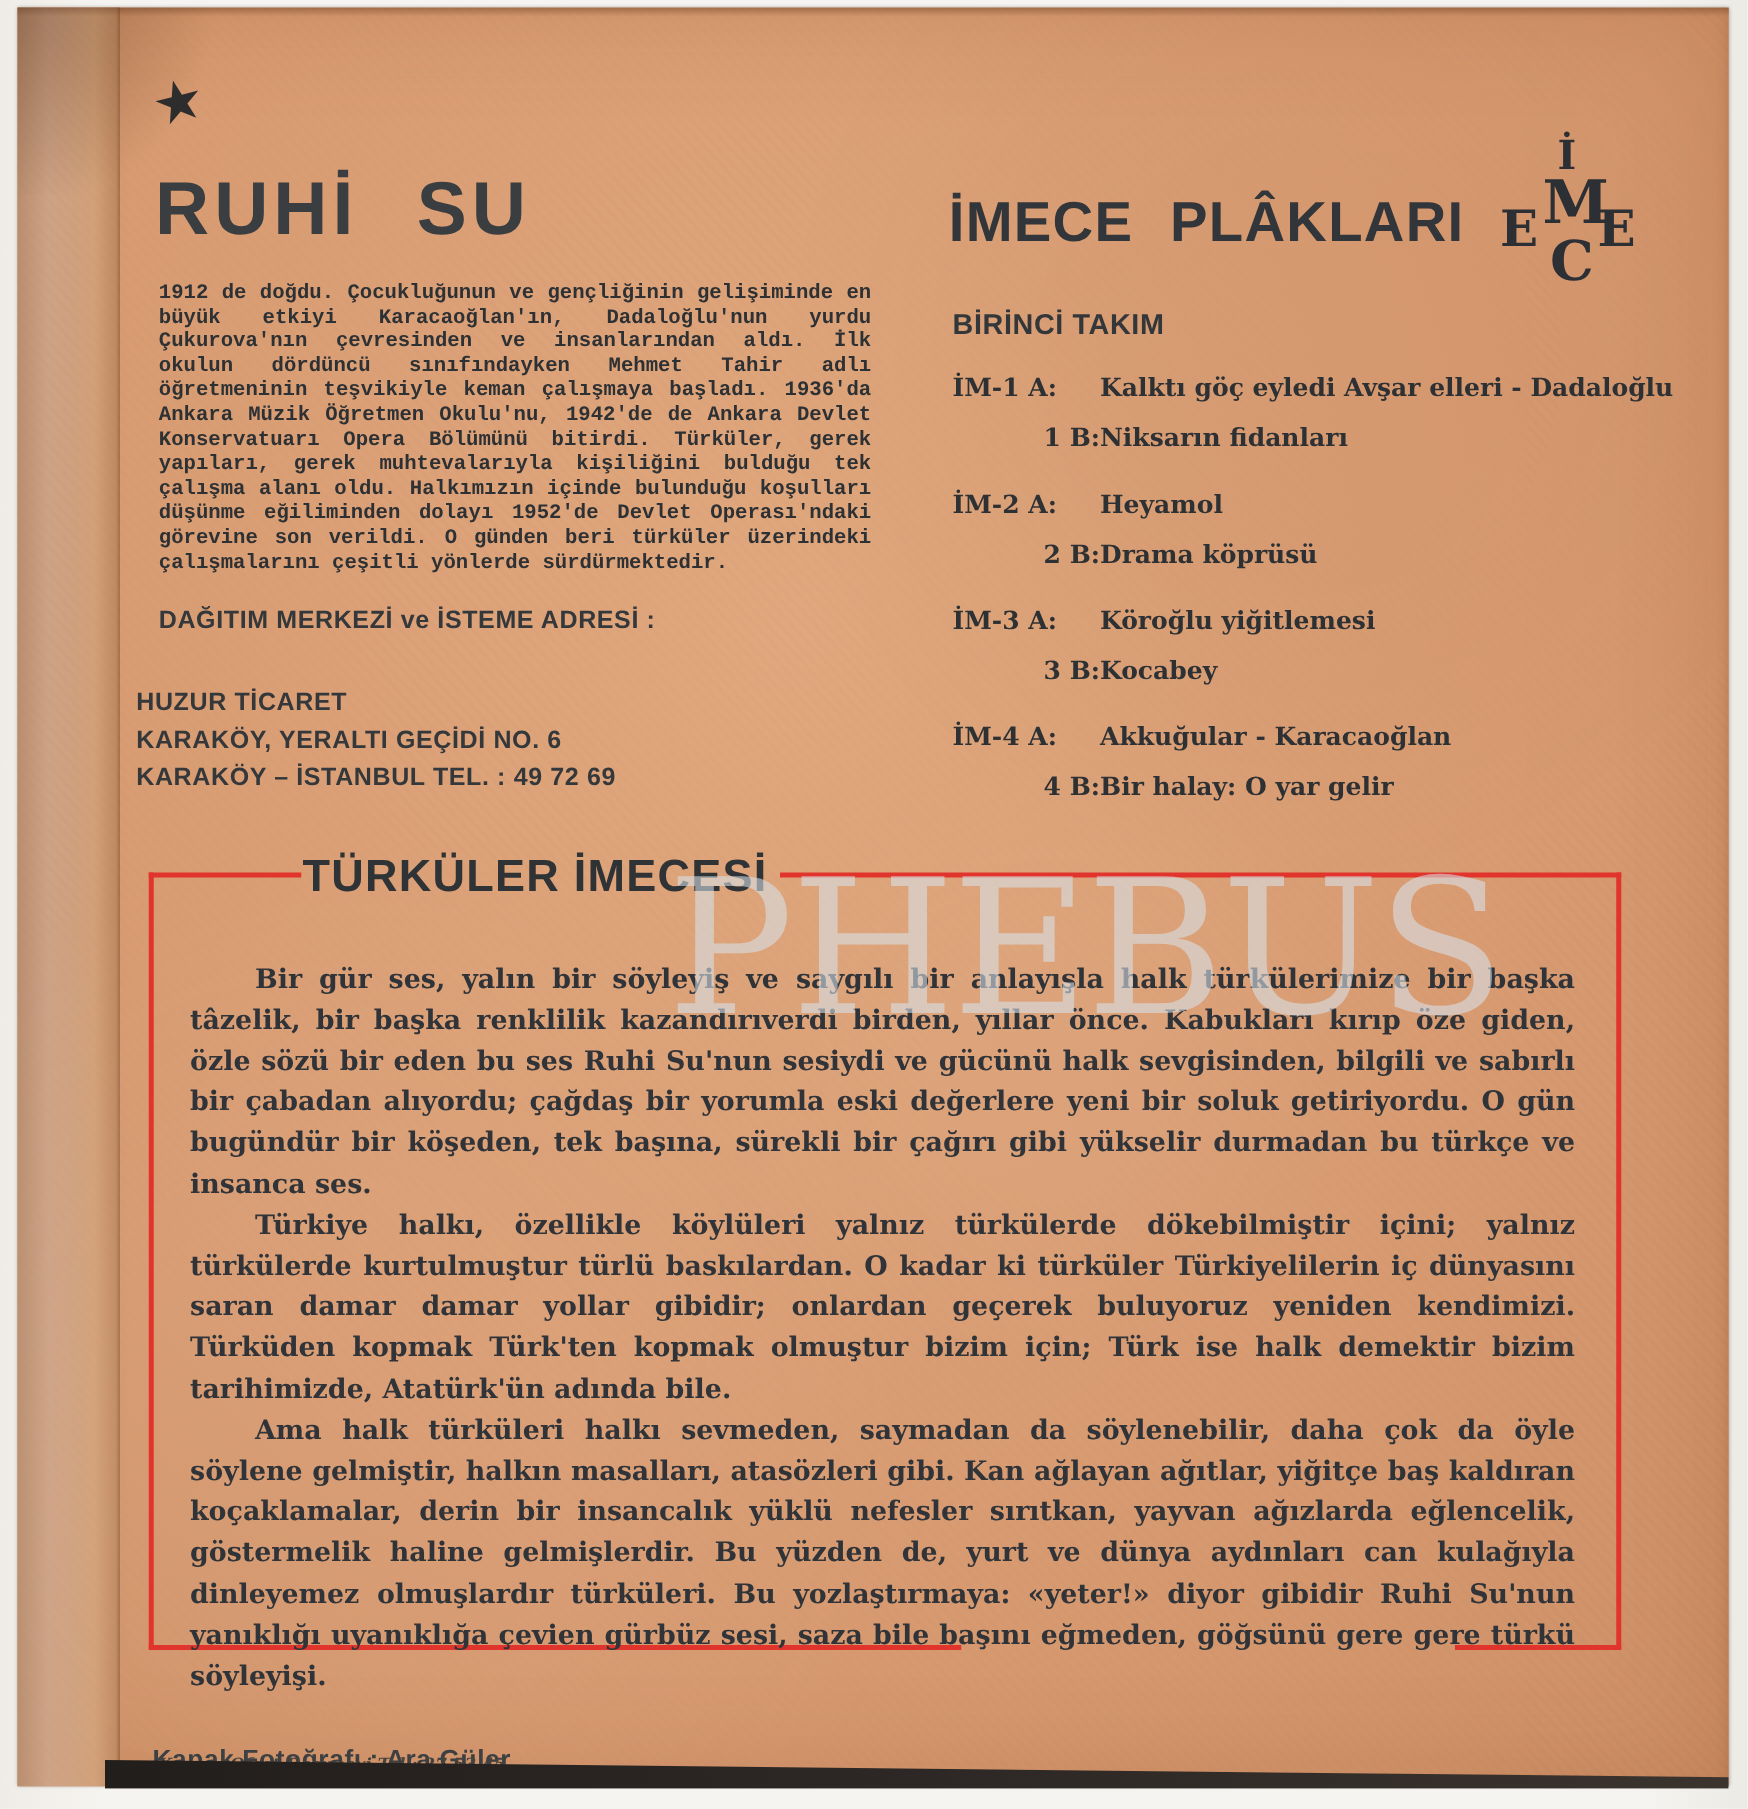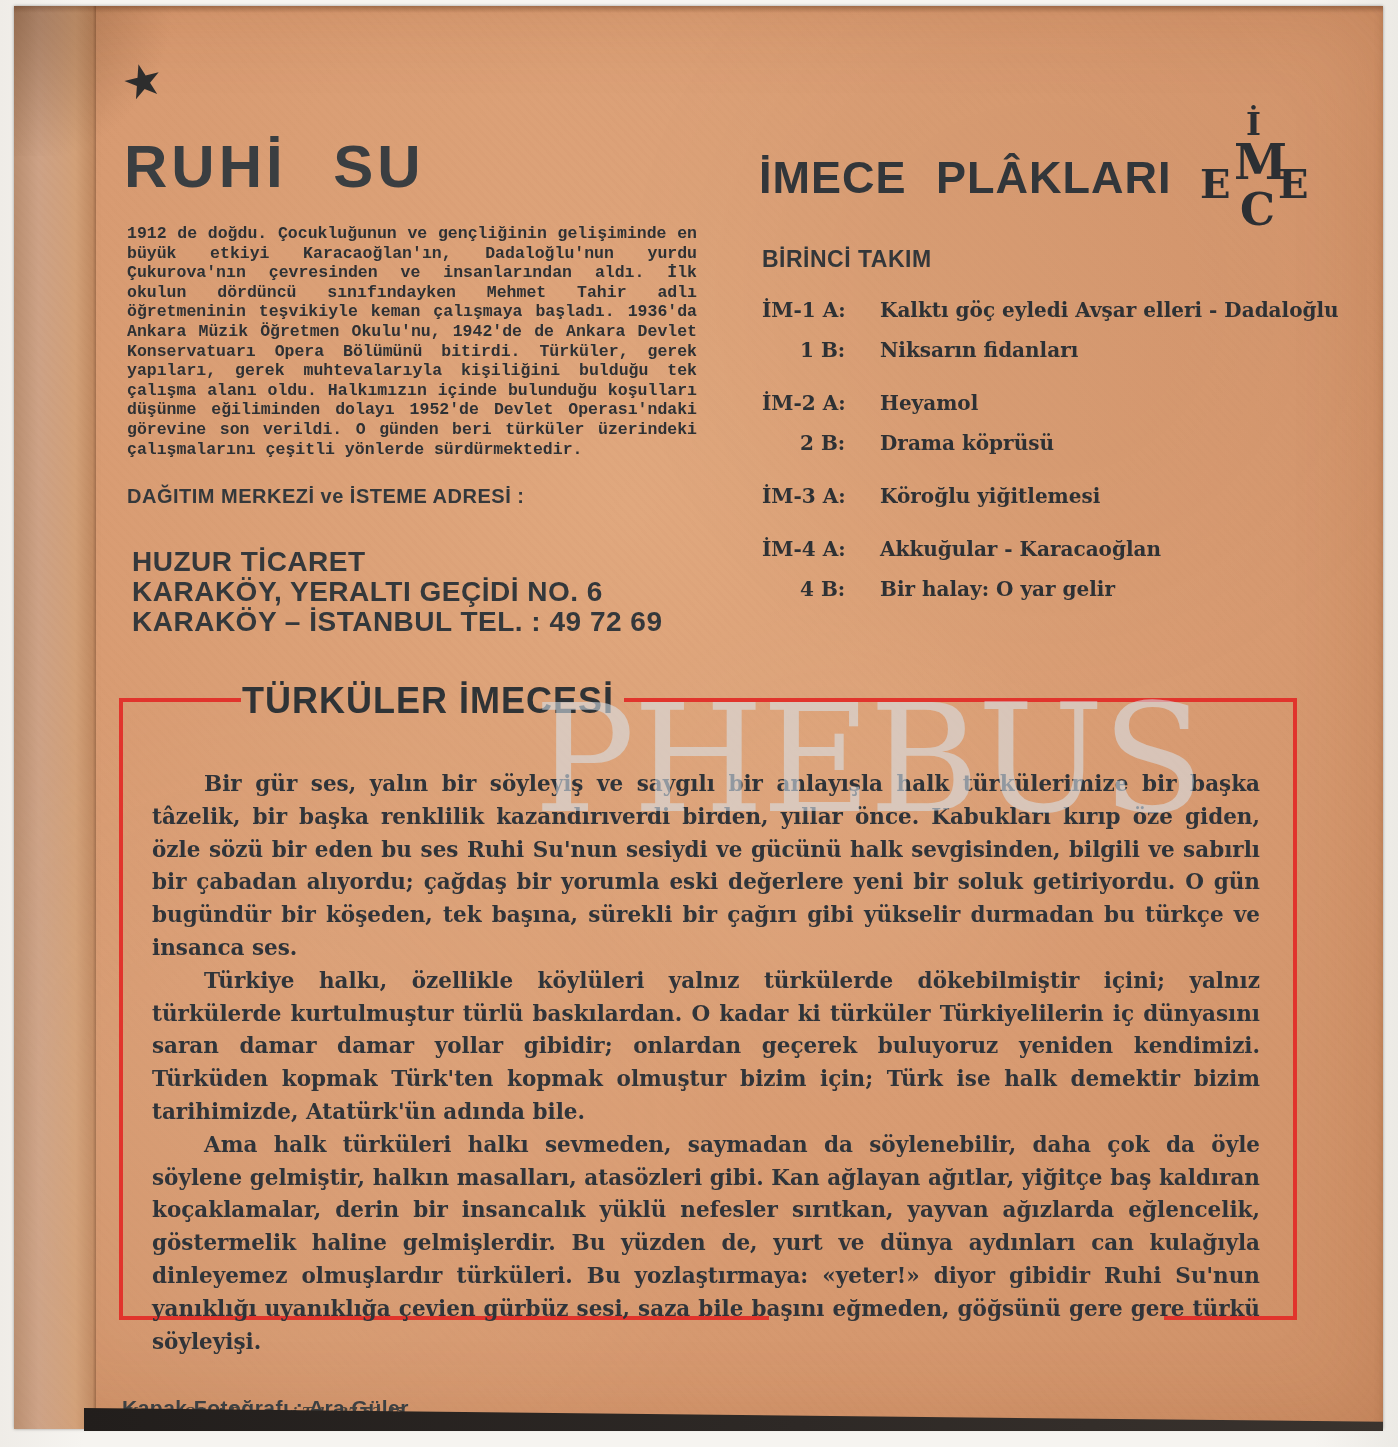--- a/index.html
+++ b/index.html
@@ -24,38 +24,38 @@
          background:linear-gradient(to right,#221e1c,#2e2926 55%,#3a332e);
          clip-path:polygon(0 0,100% 60%,100% 100%,0 100%);}
   
   .star{position:absolute;left:108px;top:52px;font-size:46px;color:#2d2d2d;transform:rotate(-14deg);line-height:1;}
   .artist{position:absolute;left:110px;top:126px;margin:0;font-size:60px;font-weight:bold;
           letter-spacing:4px;color:#3a3e41;word-spacing:26px;}
   .bio{position:absolute;left:113px;top:218px;width:570px;margin:0;
        font-family:Liberation Mono, monospace;font-weight:bold;font-size:16.5px;line-height:19.6px;
        text-align:justify;color:#2e3134;}
   .dist-heading{position:absolute;left:113px;top:479px;font-size:20px;font-weight:bold;color:#34383b;letter-spacing:.5px;}
-  .address{position:absolute;left:118px;top:541px;font-size:28px;font-weight:bold;color:#34383b;line-height:30px;letter-spacing:.5px;}
+  .address{position:absolute;left:95px;top:541px;font-size:20px;font-weight:bold;color:#34383b;line-height:30px;letter-spacing:.5px;}
   
   .label-title{position:absolute;left:745px;top:146px;font-size:45px;font-weight:bold;color:#32363a;
                letter-spacing:1px;word-spacing:16px;}
   .logo{position:absolute;left:1186px;top:102px;width:130px;height:135px;
         font-family:"DejaVu Serif",serif;font-weight:bold;color:#2c2f33;}
   .lg{position:absolute;line-height:1;}
   .lg.top{left:46px;top:0;font-size:32px;}
   .lg.left{left:0;top:56px;font-size:40px;}
   .lg.mid{left:34px;top:30px;font-size:48px;}
   .lg.right{left:78px;top:56px;font-size:40px;}
   .lg.bottom{left:40px;top:80px;font-size:44px;}
   .series{position:absolute;left:748px;top:240px;font-size:23px;font-weight:bold;color:#33373a;letter-spacing:.5px;}
   .tracks{position:absolute;left:748px;top:284px;width:600px;
           font-family:"DejaVu Serif",serif;font-weight:bold;font-size:20px;color:#2e3134;}
   .trow{display:flex;height:40px;align-items:center;}
   .trow .tlabel{width:118px;flex:0 0 118px;}
-  .trow.b .tlabel{padding-left:38px;box-sizing:border-box;}
+  .trow.b .tlabel{padding-left:38px;box-sizing:border-box;text-align:right;}
   .tgap{height:13px;}
   
   .essay-box{position:absolute;left:105px;top:692px;width:1170px;height:622px;
              border-left:4px solid #e1342c;border-right:4px solid #e1342c;}
   .seg{position:absolute;height:4px;background:#e1342c;top:692px;}
   .seg.tl{left:105px;width:122px;}
   .seg.tr{left:610px;width:673px;}
   .seg.bl{left:105px;width:650px;top:1310px;}
   .seg.br{left:1150px;width:133px;top:1310px;}
   .essay-title{position:absolute;left:228px;top:674px;font-size:36px;font-weight:bold;color:#2f3336;letter-spacing:1px;}
@@ -124,20 +124,24 @@
       </div>
       <div class="trow b">
         <span class="tlabel">2 B:</span>
         <span class="ttitle">Drama köprüsü</span>
       </div>
       <div class="tgap"></div>
       <div class="trow a">
         <span class="tlabel">İM-3 A:</span>
         <span class="ttitle">Köroğlu yiğitlemesi</span>
       </div>
+      <div class="trow b">
+        <span class="tlabel">3 B:</span>
+        <span class="ttitle">Kocabey</span>
+      </div>
       <div class="tgap"></div>
       <div class="trow a">
         <span class="tlabel">İM-4 A:</span>
         <span class="ttitle">Akkuğular - Karacaoğlan</span>
       </div>
       <div class="trow b">
         <span class="tlabel">4 B:</span>
         <span class="ttitle">Bir halay: O yar gelir</span>
       </div>
     </div>

